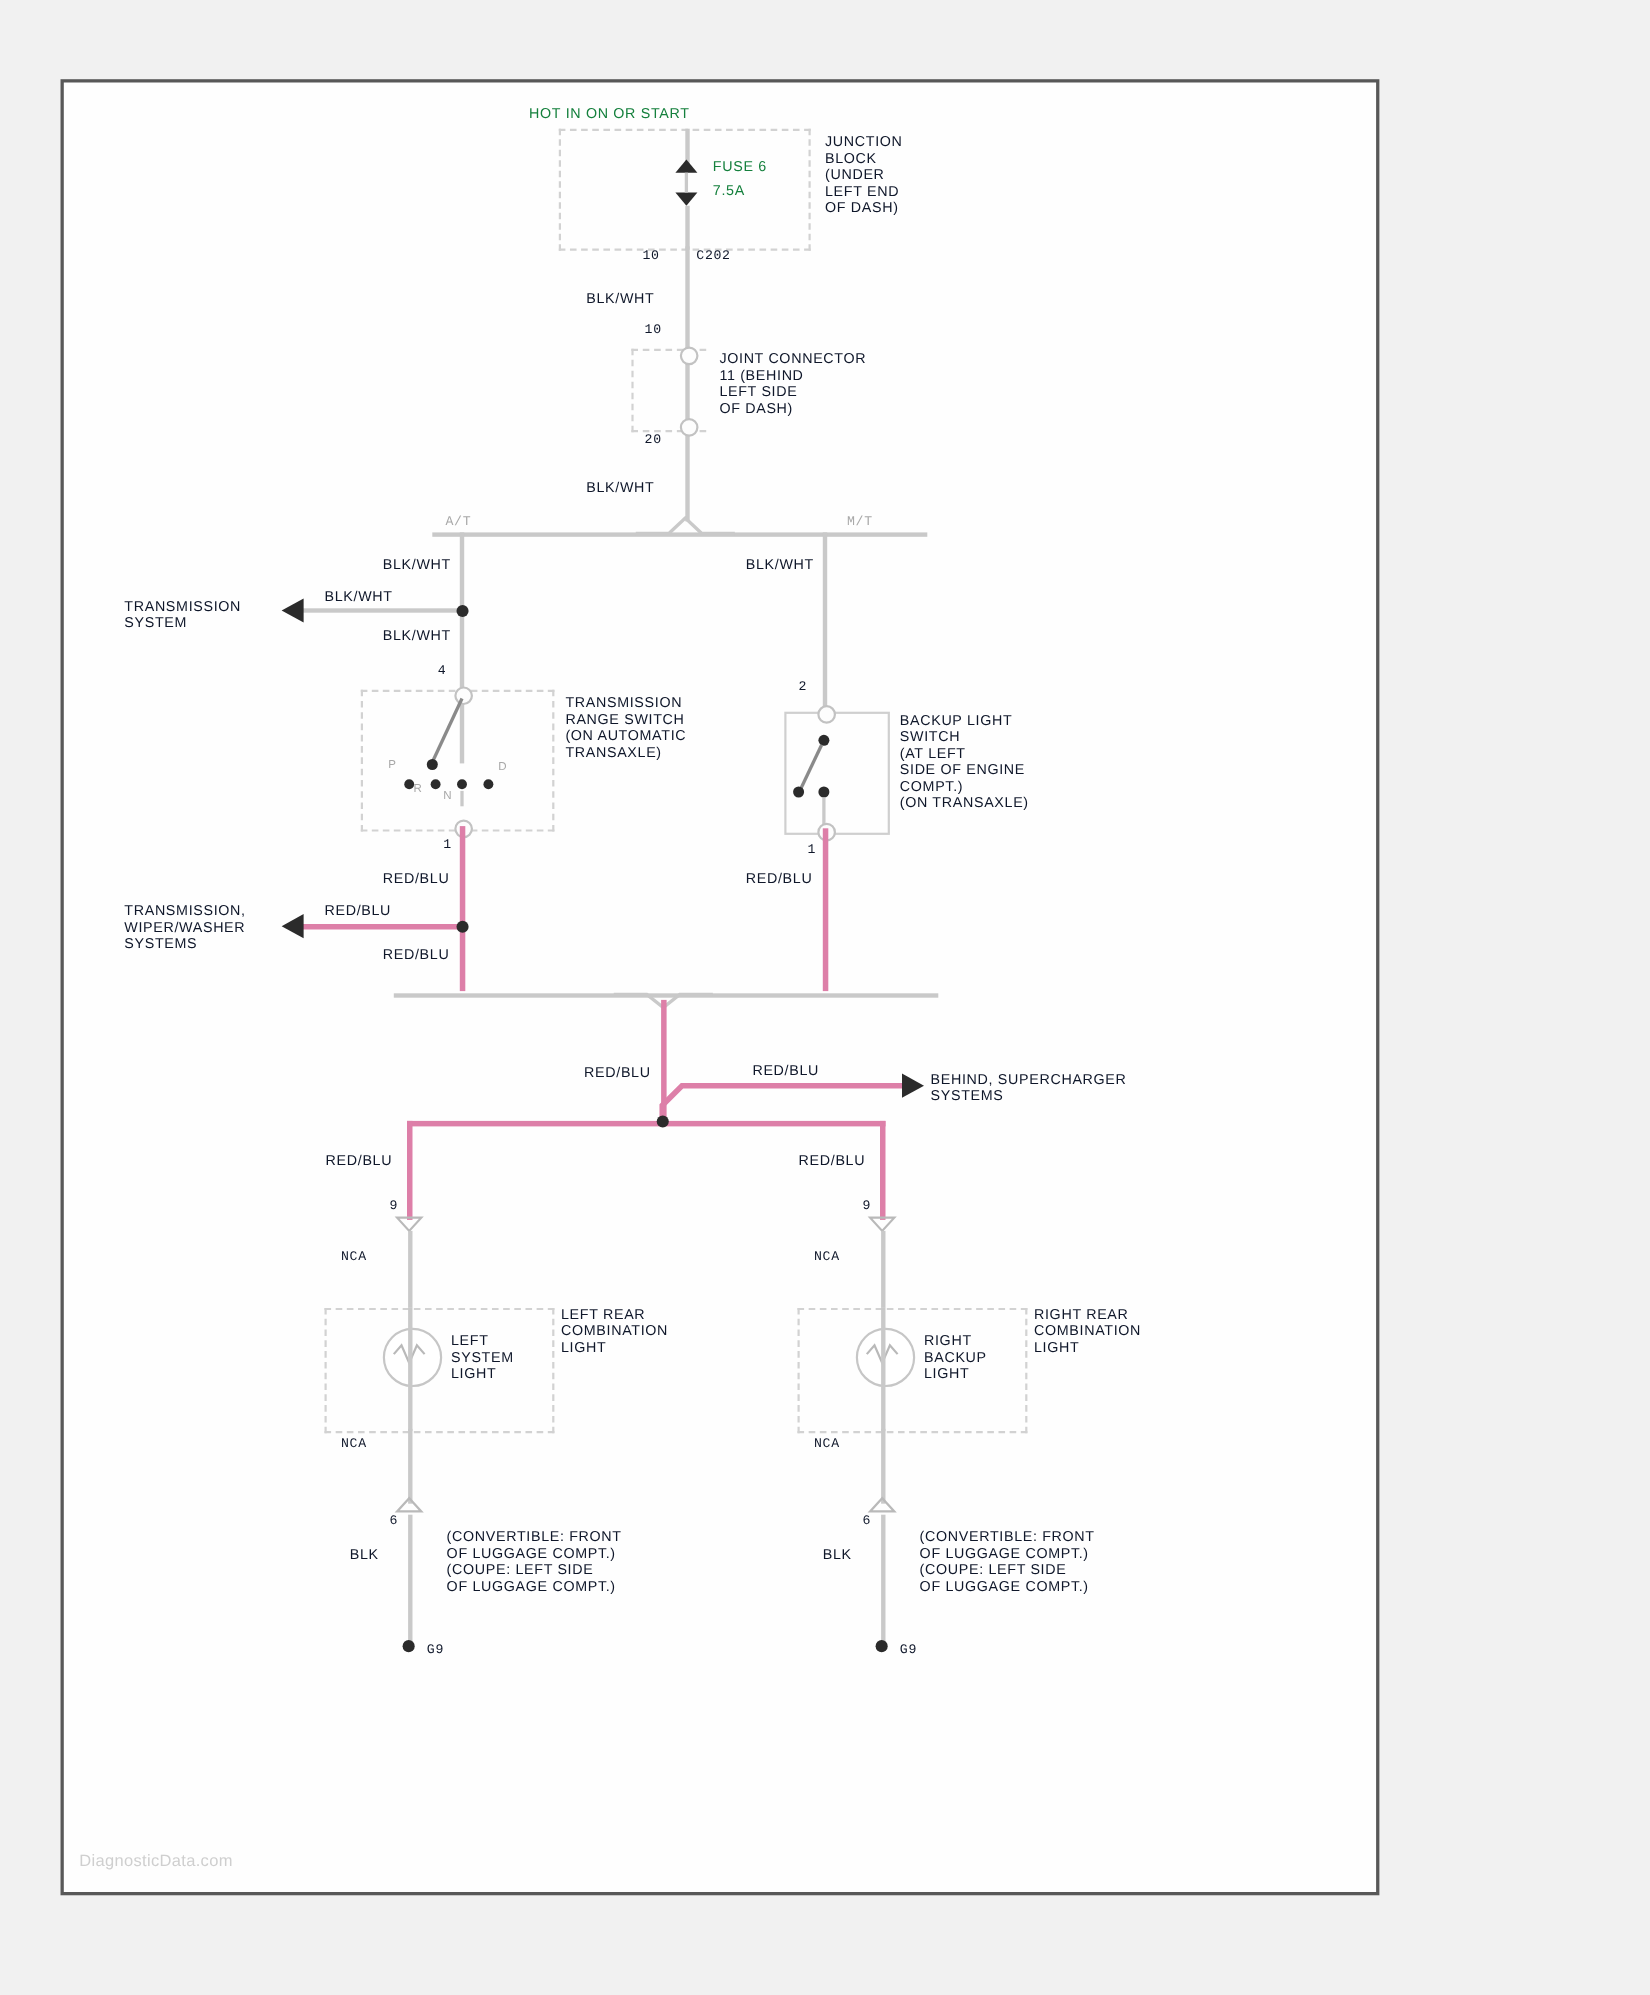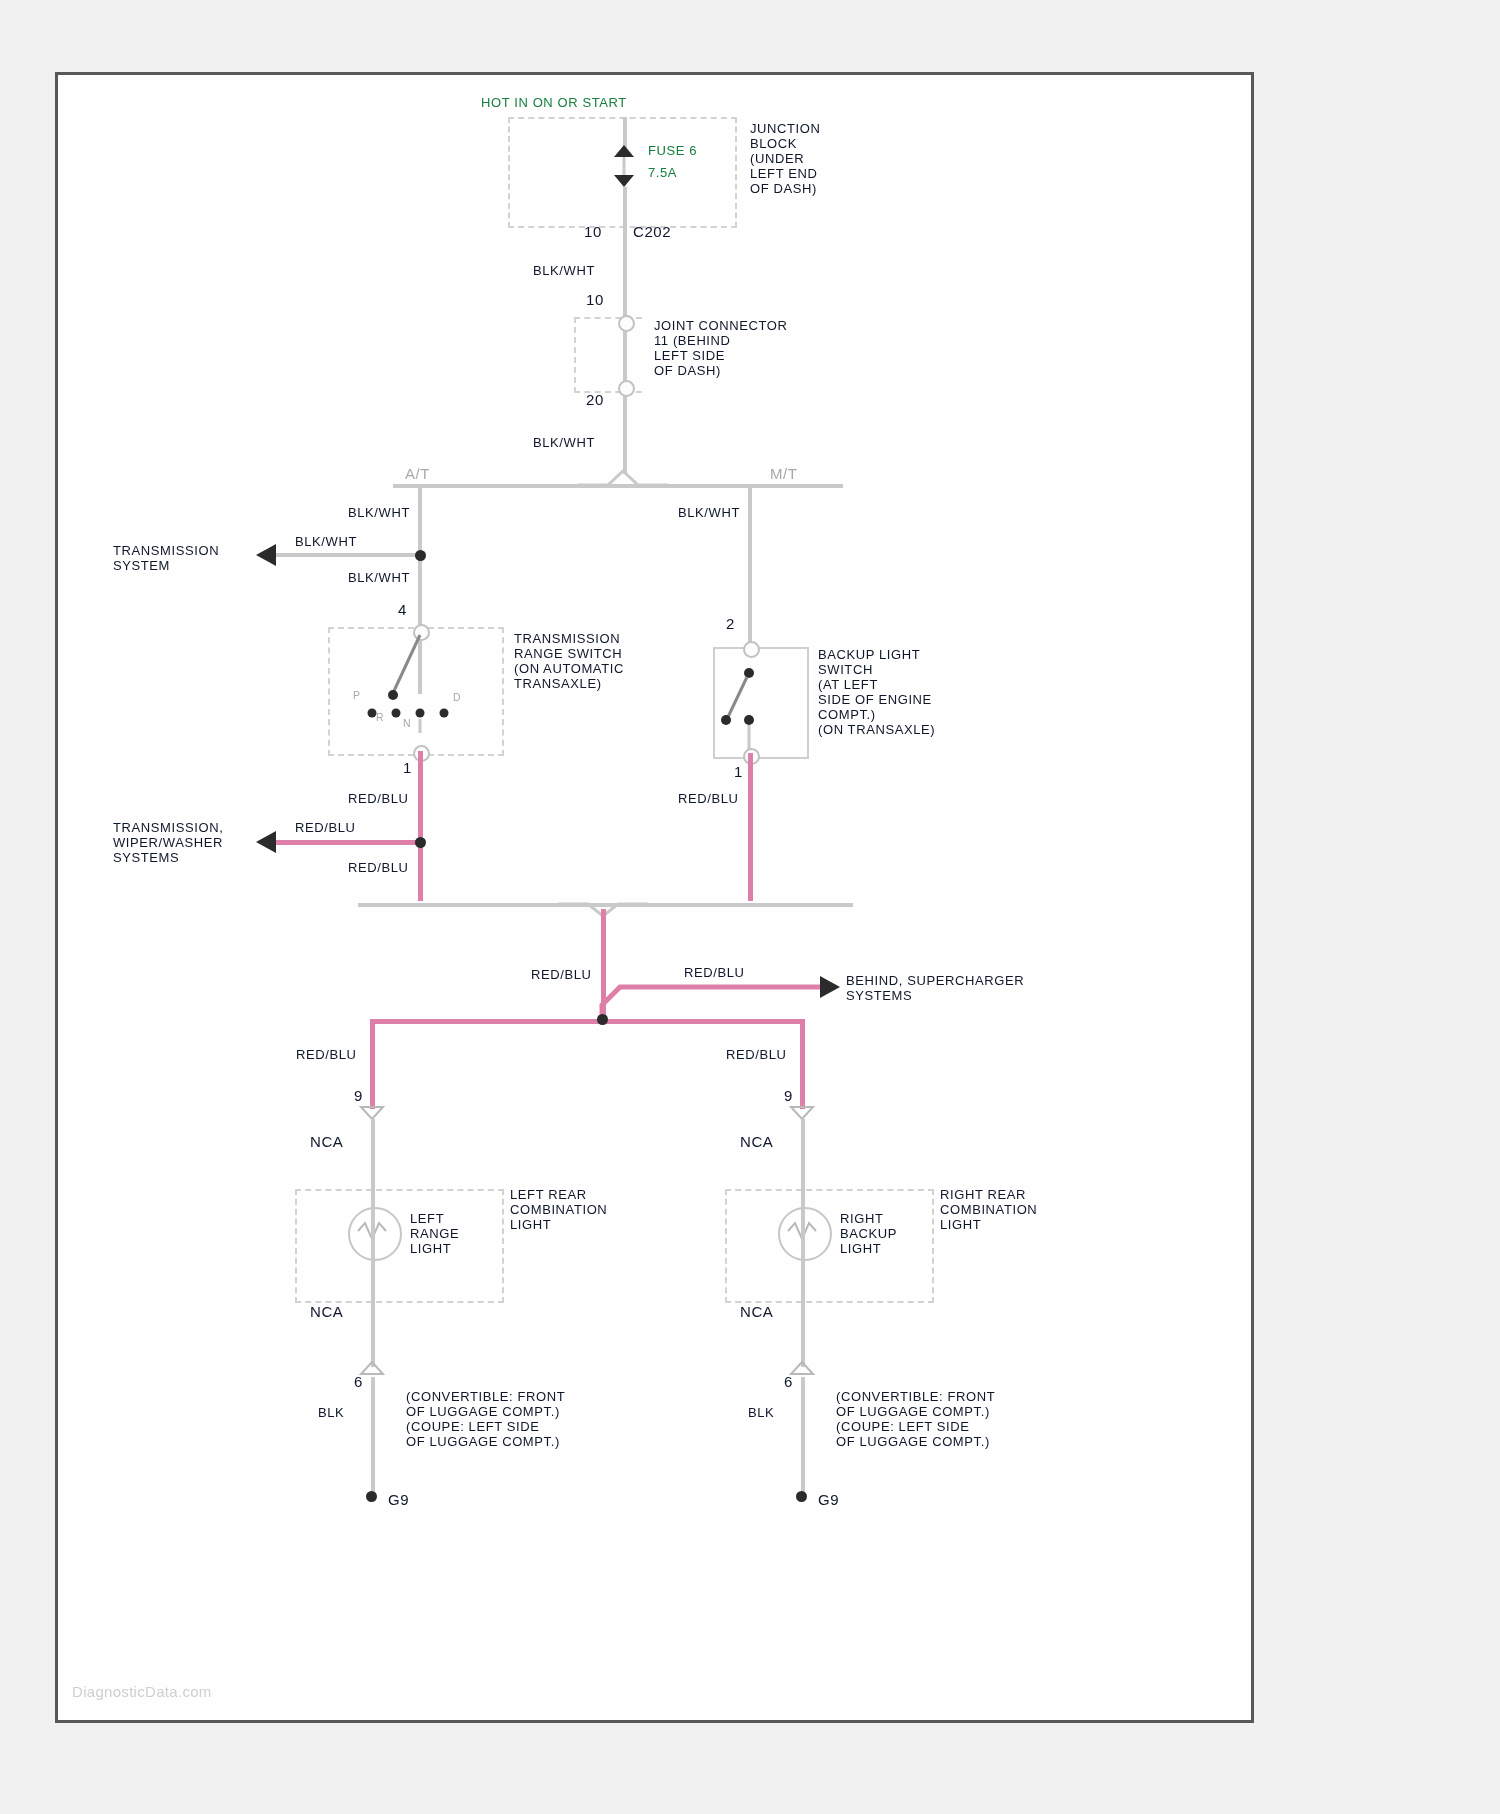--- a/index.html
+++ b/index.html
@@ -2,21 +2,21 @@
 <html><head>
 <meta charset="utf-8">
 <style>
   html,body{margin:0;padding:0;background:#f0f0f0;}
   body{font-family:"Liberation Sans",sans-serif;}
   #page{position:relative;width:1500px;height:1814px;background:#f1f1f1;overflow:hidden;}
   #sheet{position:absolute;left:55px;top:72px;width:1193px;height:1645px;background:#fefefe;border:3px solid #585858;}
   .lbl{position:absolute;color:#0f172a;font-size:13px;letter-spacing:.6px;line-height:15px;white-space:pre;font-family:"Liberation Sans",sans-serif;}
   .lbl.dk{color:#a8a8a8;}
   .lbl.dkr{color:#15803d;}
-  .lbl.sm{font-size:15px;line-height:14px;}
+  .lbl.sm{font-size:12px;line-height:14px;font-family:Liberation Mono, monospace;}
   .lbl.xs{font-size:10.5px;line-height:13px;}
   .wire{position:absolute;background:#c9c9c9;}
   .wire.v{width:4px;}
   .wire.h{height:4px;}
   .pwire{position:absolute;background:#dd7fa8;}
   .pwire.v{width:5px;}
   .pwire.h{height:5px;}
   .dot{position:absolute;width:11px;height:11px;border-radius:50%;background:#2b2b2b;}
   .odot{position:absolute;width:13px;height:13px;border-radius:50%;border:2px solid #c2c2c2;background:#fdfdfd;}
   .dashbox{position:absolute;border:2px dashed #d2d2d2;}
@@ -184,21 +184,21 @@
     <div class="wire v" style="left:313px;top:1044px;height:70px;"></div>
     <div class="lbl sm" style="left:252px;top:1060px;">NCA</div>
 
     <div class="dashbox" style="left:237px;top:1114px;width:205px;height:110px;"></div>
     <div class="bulb" style="left:290px;top:1132px;"></div>
     <svg class="deco" style="left:296px;top:1140px;width:40px;height:36px;">
       <path d="M4,16 L11,8 L18,24 L25,8 L32,16" fill="none" stroke="#b9b9b9" stroke-width="2"></path>
     </svg>
     <div class="wire v" style="left:313px;top:1114px;height:112px;"></div>
     <div class="lbl" style="left:352px;top:1136px;">LEFT
-RANGE
+SYSTEM
 LIGHT</div>
     <div class="lbl" style="left:452px;top:1112px;">LEFT REAR
 COMBINATION
 LIGHT</div>
 
     <div class="wire v" style="left:313px;top:1224px;height:68px;"></div>
     <div class="lbl sm" style="left:252px;top:1230px;">NCA</div>
     <svg class="deco" style="left:303px;top:1286px;width:24px;height:16px;">
       <path d="M0,13 L22,13 L11,1 Z" fill="none" stroke="#b9b9b9" stroke-width="2"></path>
     </svg>

